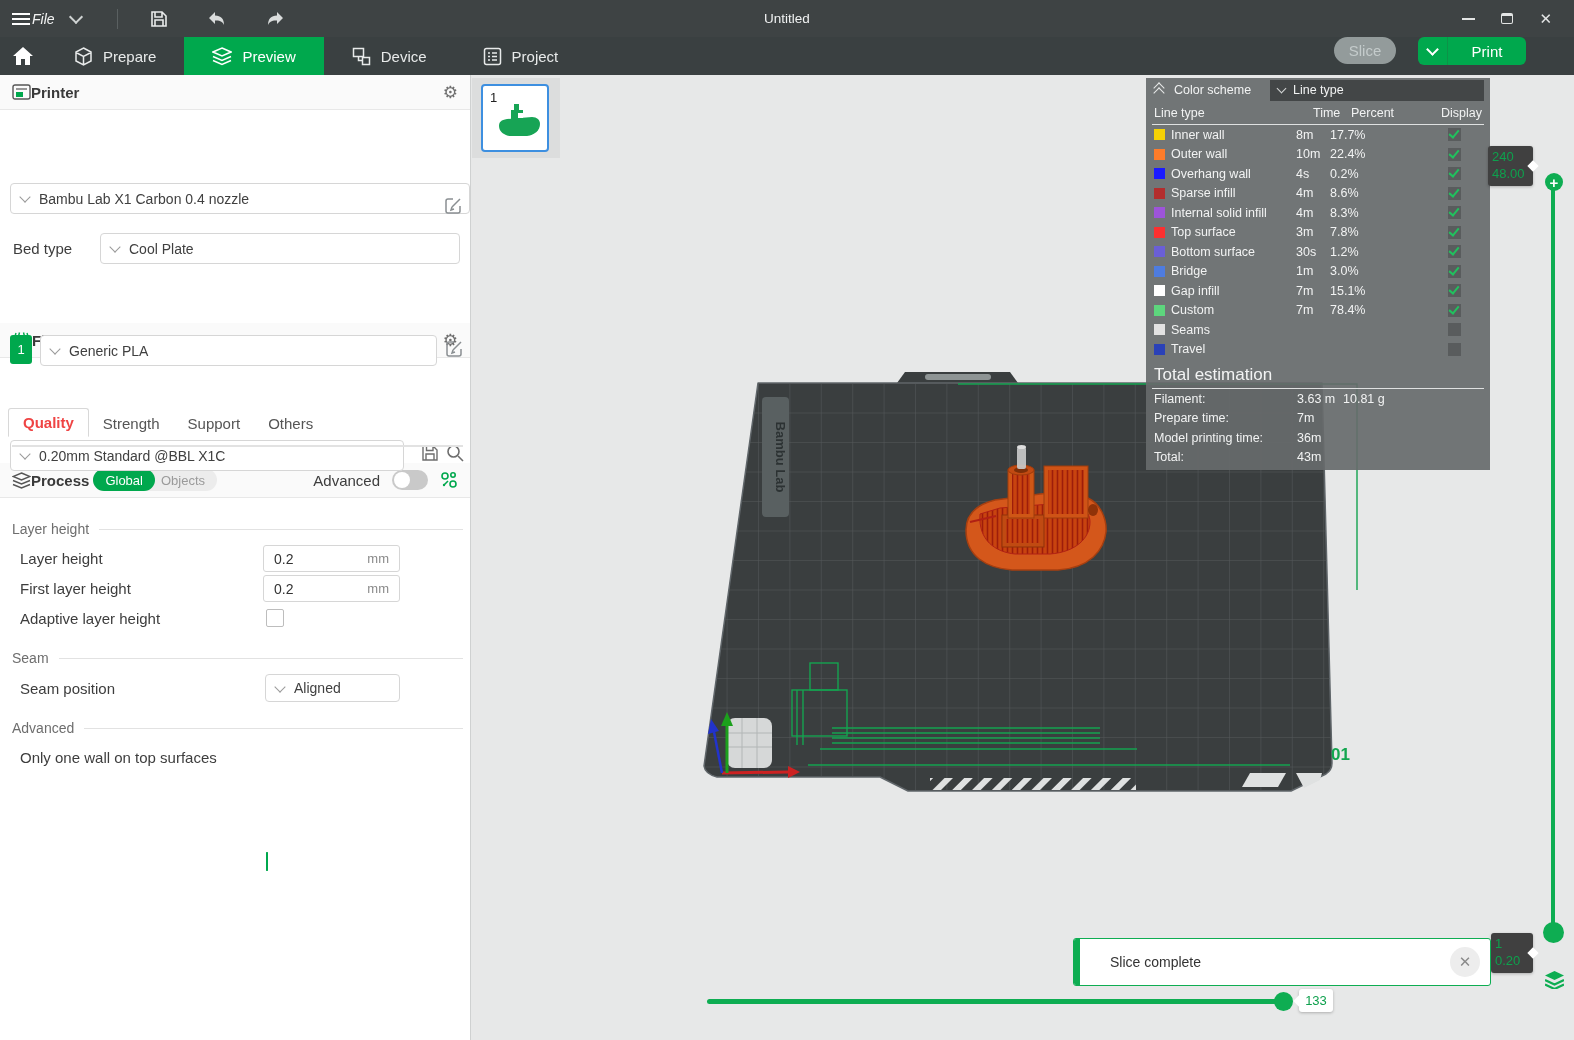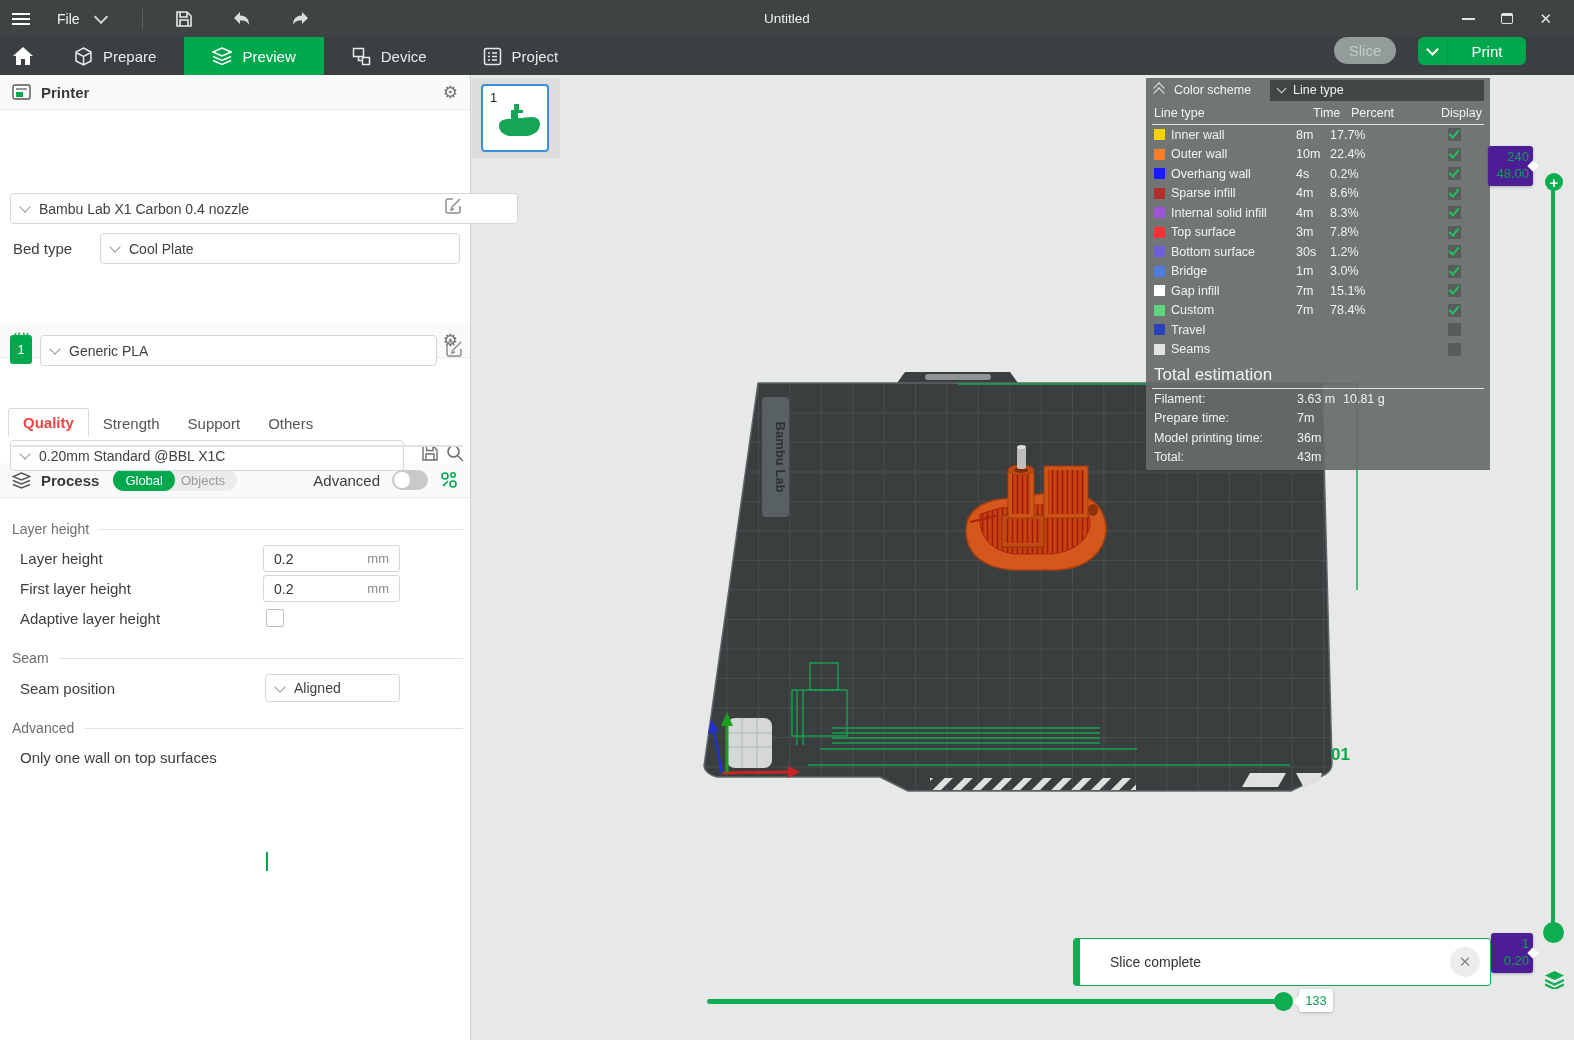--- a/index.html
+++ b/index.html
@@ -29,21 +29,21 @@
   .main-tab.active { background:#00a84d; color:#fff; }
   .tab-slice-print { position:absolute; right:0; top:0; height:38px; display:flex; align-items:flex-start; gap:22px; padding-right:48px; }
   .slice-btn { min-width:62px; height:27px; border-radius:14px; background:#939b9b; color:#c4cbcb; font-size:15px; display:flex; align-items:center; justify-content:center; padding:0 14px; }
   .print-grp { display:flex; height:28px; border-radius:6px; overflow:hidden; }
   .print-chev { width:30px; background:#00a84d; display:flex; align-items:center; justify-content:center; border-right:1px solid #0d9248; }
   .print-chev span { width:9px; height:9px; border-right:2px solid #fff; border-bottom:2px solid #fff; transform:rotate(45deg); margin-top:-4px; }
   .print-btn { width:78px; background:#00a84d; color:#fff; font-size:15px; display:flex; align-items:center; justify-content:center; }
 
   
   .sidebar { position:absolute; left:0; top:75px; width:471px; height:965px; background:#fff; border-right:1px solid #cfd1d1; }
-  .sec-head { position:relative; height:35px; background:#fafafa; border-bottom:1px solid #e8e8e8; display:flex; align-items:center; padding:0 12px; gap:10px; }
+  .sec-head { position:relative; height:35px; background:#fafafa; border-bottom:1px solid #e8e8e8; display:flex; align-items:center; padding:0 12px; }
   .sec-title { font-size:15px; font-weight:700; color:#3a3a3a; }
   .sec-tools { position:absolute; right:12px; display:flex; align-items:center; gap:18px; }
   .gear { font-size:17px; color:#6f6f6f; line-height:1; }
   .pm { font-size:20px; color:#555; line-height:1; }
   .combo { display:flex; align-items:center; gap:10px; border:1px solid #d6d6d6; border-radius:4px; background:#fff; height:31px; padding:0 10px; font-size:14px; color:#404040; }
   .combo .cchev { width:8px; height:8px; border-right:1.5px solid #9a9a9a; border-bottom:1.5px solid #9a9a9a; transform:rotate(45deg); margin-top:-3px; flex:none; }
   .edit-ico { color:#8a8f92; }
   .row-label { font-size:15px; color:#3d3d3d; }
   .badge1 { position:absolute; left:10px; top:0; width:22px; height:29px; background:#00a84d; color:#fff; font-size:13px; display:flex; align-items:center; justify-content:center; border-radius:3px; }
   .seg { display:flex; align-items:center; background:#ececec; border-radius:12px; height:22px; }
@@ -87,21 +87,21 @@
   .lchk.checked::after { content:""; position:absolute; left:3px; top:0px; width:4px; height:8px; border-right:2px solid #21c15e; border-bottom:2px solid #21c15e; transform:rotate(40deg); }
   .lg-total-title { padding:6px 8px 3px; font-size:17px; }
   .lg-trow { display:flex; height:19.5px; align-items:center; padding:0 8px; }
   .lg-tlabel { width:143px; }
   .lg-tval { width:46px; }
 
   
   .vtrack { position:absolute; left:1551px; top:183px; width:4px; height:748px; background:#0ead52; }
   .vhandle-top { position:absolute; left:1545px; top:173px; width:18px; height:18px; border-radius:50%; background:#0ead52; color:#fff; display:flex; align-items:center; justify-content:center; font-size:15px; font-weight:700; line-height:1; }
   .vhandle-bot { position:absolute; left:1543px; top:922px; width:21px; height:21px; border-radius:50%; background:#0ead52; }
-  .tooltip { position:absolute; background:#4c1d95; border-radius:3px; box-shadow:0 1px 3px rgba(0,0,0,0.25); color:#0ea04d; text-align:right; font-size:13px; line-height:1.3; padding:3px 4px; }
+  .tooltip { position:absolute; background:#404040; border-radius:3px; box-shadow:0 1px 3px rgba(0,0,0,0.25); color:#0ea04d; text-align:left; font-size:13px; line-height:1.3; padding:3px 4px; }
   .tooltip .arrow-r { position:absolute; right:-4px; top:50%; margin-top:-4px; width:8px; height:8px; background:#fff; transform:rotate(45deg); }
   .htrack { position:absolute; left:707px; top:999px; width:576px; height:5px; border-radius:3px; background:#0ead52; }
   .hhandle { position:absolute; left:1274px; top:992px; width:19px; height:19px; border-radius:50%; background:#0ead52; }
   .hlabel { position:absolute; left:1299px; top:989px; width:34px; height:23px; background:#fff; border-radius:3px; box-shadow:0 1px 3px rgba(0,0,0,0.25); color:#0ea04d; font-size:13px; display:flex; align-items:center; justify-content:center; }
   .hlabel .arrow-l { position:absolute; left:-4px; top:50%; margin-top:-4px; width:8px; height:8px; background:#fff; transform:rotate(45deg); }
 
   
   .notif { position:absolute; left:1073px; top:938px; width:418px; height:48px; background:#fff; border:1px solid #0ead52; border-radius:3px; display:flex; align-items:center;gap:12px; }
   .notif .bar { width:6px; height:100%; background:#0ead52; border-radius:2px 0 0 2px; flex:none; }
   .notif .msg { font-size:14px; color:#333; padding-left:18px; }
@@ -110,21 +110,21 @@
   .layers-ico { position:absolute; left:1545px; top:971px; }
   svg text { user-select:none; }
 </style>
 </head>
 <body>
 
 <div class="titlebar">
   <div class="tb-left">
     <div style="display:flex;align-items:center;">
       <span class="hamburger"></span>
-      <span class="file-label" style="margin-left:27px;">File</span>
+      <span class="file-label" style="margin-left:2px;font-style:italic;">File</span>
       <span class="tb-chev"></span>
     </div>
     <span class="tb-sep"></span>
     <span class="tb-ico">
       <svg width="18" height="18" viewBox="0 0 18 18">
           <path d="M2 2 h10 l4 4 v10 h-14 z M5 2 v5 h7 v-5 M5 16 v-6 h8 v6" fill="none" stroke="#e9ebeb" stroke-width="1.6"></path>
         </svg>
     </span>
     <span class="tb-ico">
       <svg width="20" height="16" viewBox="0 0 20 16">
@@ -196,21 +196,21 @@
     <svg width="19" height="16" viewBox="0 0 19 16">
         <rect x="1" y="1" width="17" height="14" rx="2" fill="none" stroke="#555" stroke-width="1.4"></rect>
         <rect x="4" y="8" width="7" height="5" fill="#00a84d"></rect>
         <path d="M4 5 h11" stroke="#555" stroke-width="1.2"></path>
       </svg>
     <span class="sec-title">Printer</span>
     <span class="sec-tools">
         <span class="gear">⚙</span>
       </span>
   </div>
-  <div class="combo abs" style="left:10px; top:118px; width:508px;">
+  <div class="combo abs" style="left:10px; top:108px; width:460px;">
     <span class="cchev"></span>
     <span>Bambu Lab X1 Carbon 0.4 nozzle</span>
   </div>
   <span class="abs edit-ico" style="left:445px; top:122px;">
     <svg width="17" height="17" viewBox="0 0 17 17">
         <path d="M15 9 v5 a2 2 0 0 1 -2 2 h-10 a2 2 0 0 1 -2 -2 v-10 a2 2 0 0 1 2 -2 h5" fill="none" stroke="#8a8f92" stroke-width="1.5"></path>
         <path d="M7 10 L15 2 M7 10 l-1 3 3-1" fill="none" stroke="#8a8f92" stroke-width="1.5"></path>
       </svg>
   </span>
   <span class="abs row-label" style="left:13px; top:165px;">Bed type</span>
@@ -516,29 +516,29 @@
         <span class="lchk checked"></span>
       </div>
       <div class="lg-row">
         <span class="swatch" style="background: rgb(93, 214, 125);"></span>
         <span class="lg-label">Custom</span>
         <span class="lg-time">7m</span>
         <span class="lg-pct">78.4%</span>
         <span class="lchk checked"></span>
       </div>
       <div class="lg-row">
-        <span class="swatch" style="background: rgb(42, 65, 184);"></span>
-        <span class="lg-label">Travel</span>
+        <span class="swatch" style="background: rgb(226, 226, 226);"></span>
+        <span class="lg-label">Seams</span>
         <span class="lg-time"></span>
         <span class="lg-pct"></span>
         <span class="lchk "></span>
       </div>
       <div class="lg-row">
-        <span class="swatch" style="background: rgb(226, 226, 226);"></span>
-        <span class="lg-label">Seams</span>
+        <span class="swatch" style="background: rgb(42, 65, 184);"></span>
+        <span class="lg-label">Travel</span>
         <span class="lg-time"></span>
         <span class="lg-pct"></span>
         <span class="lchk "></span>
       </div>
     </div>
   <div class="lg-total-title">Total estimation</div>
   <div class="lg-underline"></div>
   <div class="lg-trow">
     <span class="lg-tlabel">Filament:</span>
     <span class="lg-tval">3.63 m</span>

